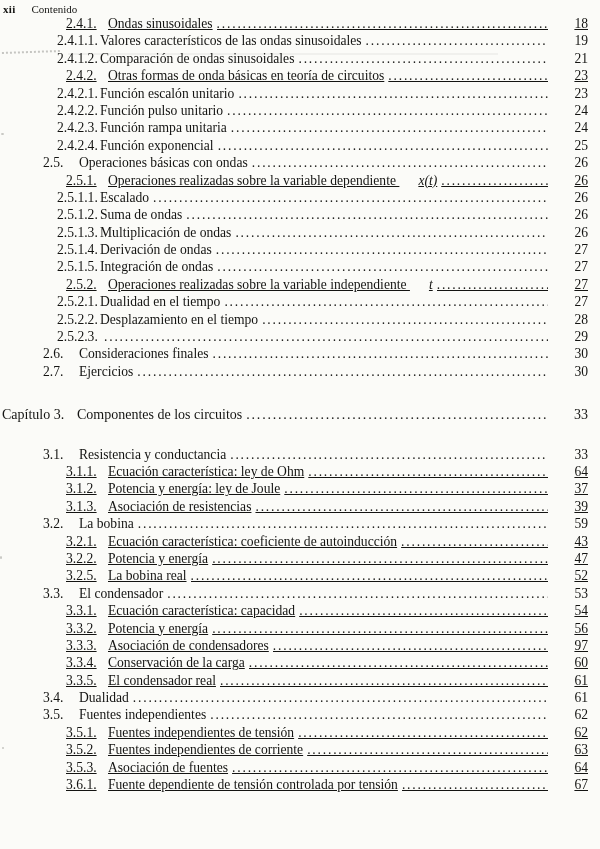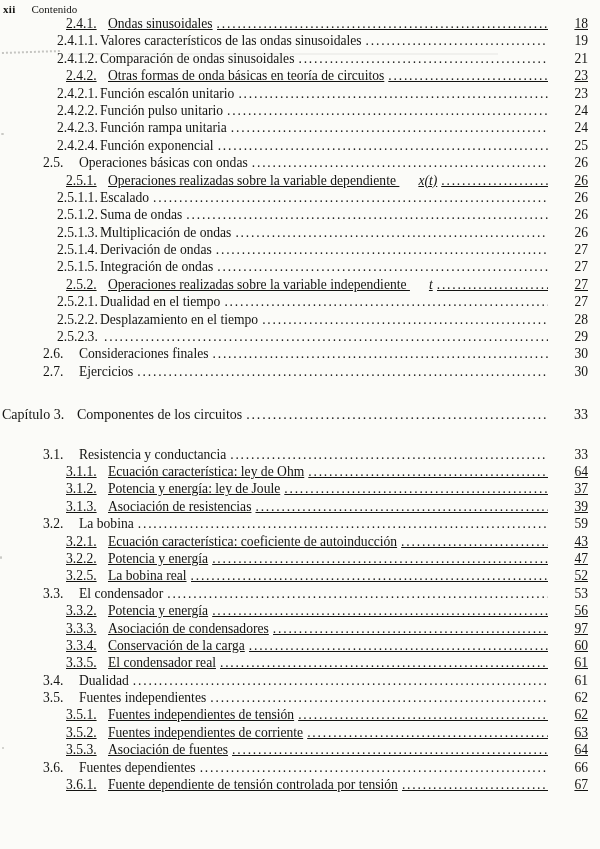--- a/index.html
+++ b/index.html
@@ -261,20 +261,26 @@
         <span class="leader"></span>
         <span class="pg">52</span>
       </div>
       <div class="row lvl1">
         <span class="num">3.3.</span>
         <span class="title">El condensador</span>
         <span class="leader"></span>
         <span class="pg">53</span>
       </div>
       <div class="row lvl2">
+        <span class="num">3.3.1.</span>
+        <span class="title">Ecuación característica: capacidad</span>
+        <span class="leader"></span>
+        <span class="pg">54</span>
+      </div>
+      <div class="row lvl2">
         <span class="num">3.3.2.</span>
         <span class="title">Potencia y energía</span>
         <span class="leader"></span>
         <span class="pg">56</span>
       </div>
       <div class="row lvl2">
         <span class="num">3.3.3.</span>
         <span class="title">Asociación de condensadores</span>
         <span class="leader"></span>
         <span class="pg">97</span>
@@ -314,26 +320,20 @@
         <span class="title">Fuentes independientes de corriente</span>
         <span class="leader"></span>
         <span class="pg">63</span>
       </div>
       <div class="row lvl2">
         <span class="num">3.5.3.</span>
         <span class="title">Asociación de fuentes</span>
         <span class="leader"></span>
         <span class="pg">64</span>
       </div>
-      <div class="row lvl1">
-        <span class="num">3.6.</span>
-        <span class="title">Fuentes dependientes</span>
-        <span class="leader"></span>
-        <span class="pg">66</span>
-      </div>
       <div class="row lvl2">
         <span class="num">3.6.1.</span>
         <span class="title">Fuente dependiente de tensión controlada por tensión</span>
         <span class="leader"></span>
         <span class="pg">67</span>
       </div>
     </div>
 
 </div>
 

